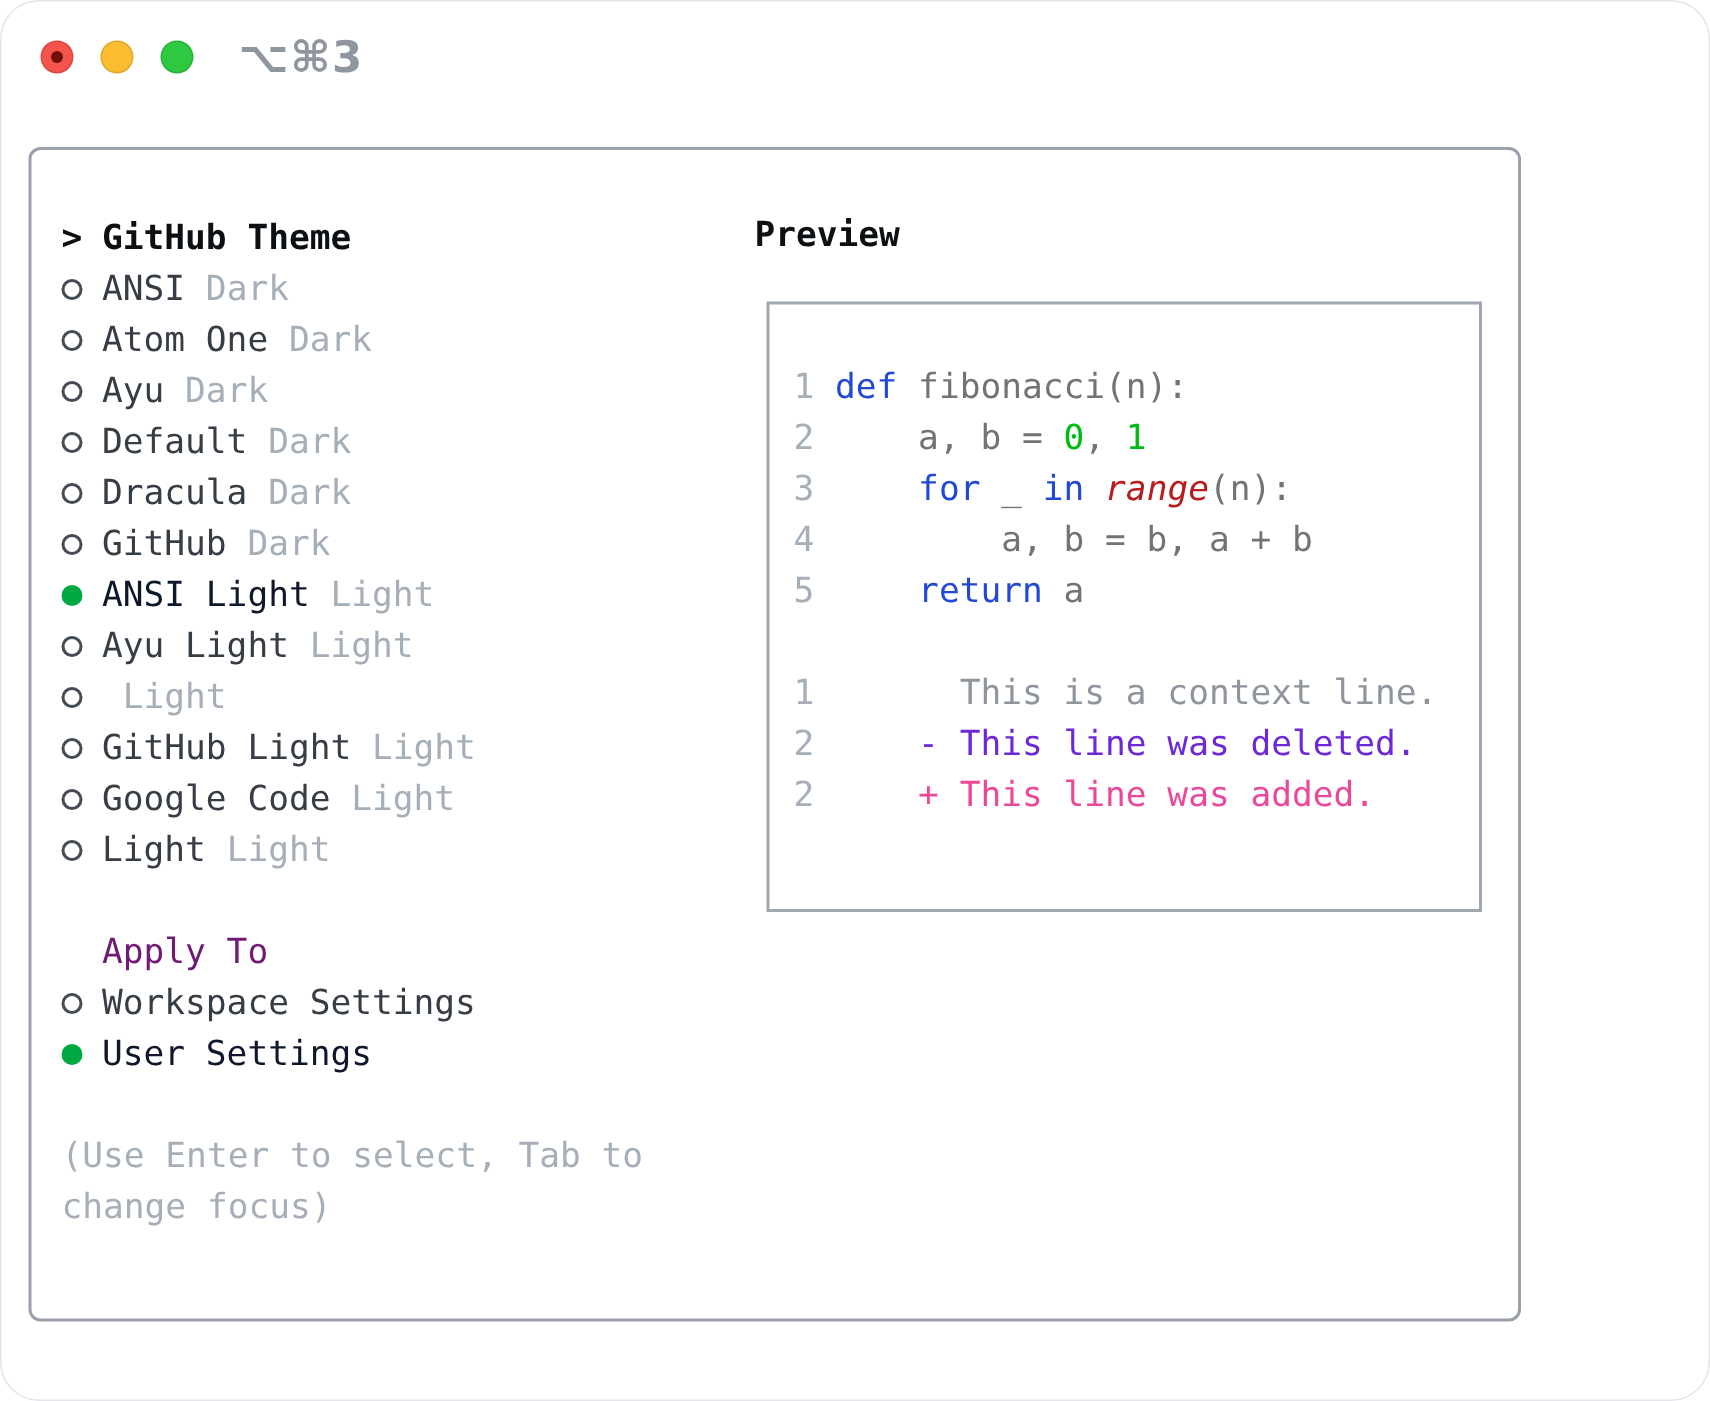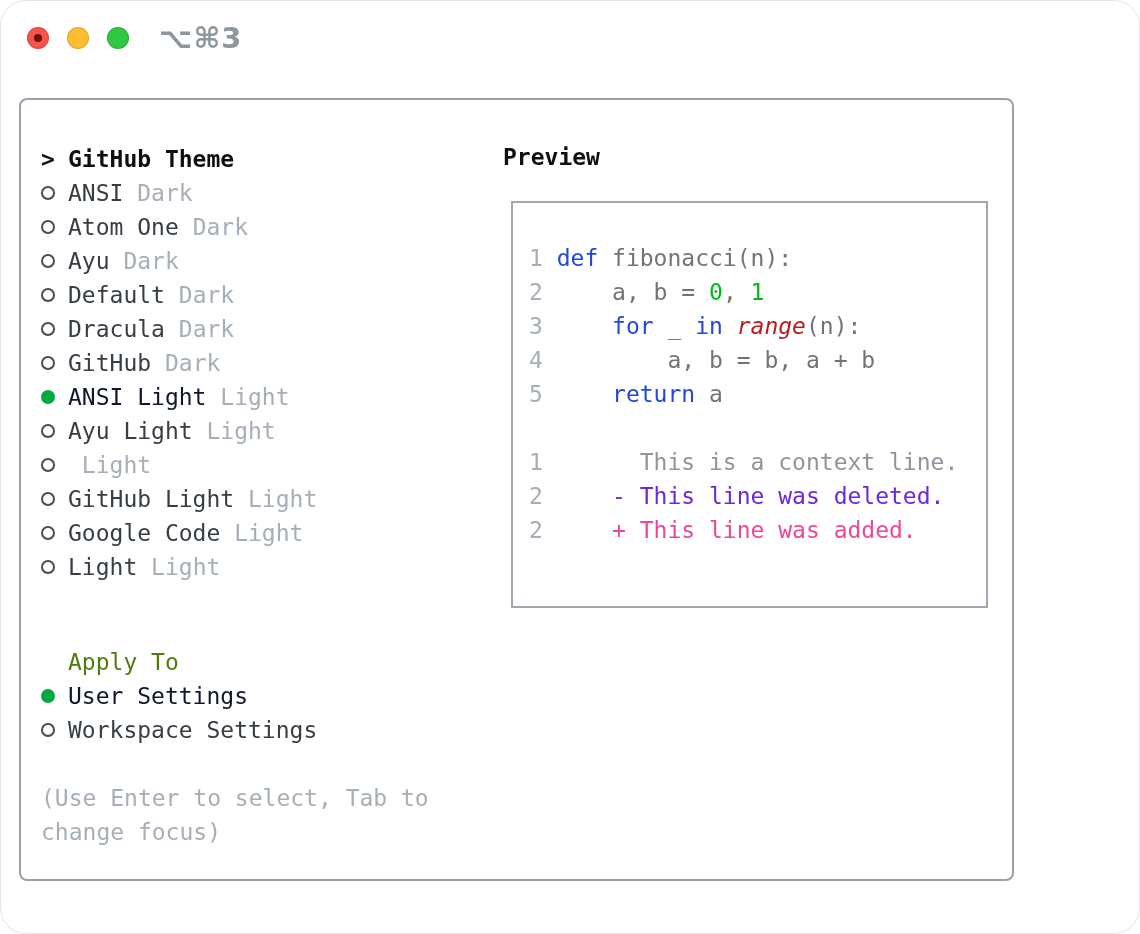--- a/index.html
+++ b/index.html
@@ -30,21 +30,21 @@
   
   .left-col{position:absolute;left:20px;top:42px;width:446px;}
   .row{display:flex;align-items:center;height:34px;font-size:23px;color:#373d44;}
   .row .label{white-space:pre;}
   .row .muted{white-space:pre;color:#a6aeb8;}
   .header-row{font-weight:bold;color:#0d1013;}
   .caret{width:14px;flex:0 0 14px;margin-right:13px;font-weight:bold;color:#0d1013;}
   .bullet{width:14px;height:14px;border-radius:50%;border:2px solid #464c53;box-sizing:border-box;flex:0 0 14px;margin-right:13px;}
   .bullet.filled{background:#00a942;border-color:#00a942;}
   .selected-green .label{color:#0f172a;}
-  .apply-header{padding-left:27px;color:#4d7c0f;margin-top:27px;}
+  .apply-header{padding-left:27px;color:#701a75;}
   .spacer{height:34px;}
   .help{font-size:23px;line-height:34px;color:#a6aeb8;white-space:normal;}
   
   .right-col{position:absolute;left:482px;top:40px;width:505px;}
   .preview-header{height:34px;line-height:34px;font-size:23px;font-weight:bold;color:#0d1013;}
   .preview-box{
     margin:27px 0 0 8px;width:477px;height:407px;
     border:2px solid #a0a7b0;box-sizing:border-box;
     padding:42px 0 0 16px;overflow:hidden;background:#ffffff;
   }
@@ -141,27 +141,27 @@
           </div>
         </div>
 
       <div class="spacer"></div>
 
       <div class="row apply-header">
         <span class="label">Apply To</span>
       </div>
 
       <div id="apply-list">
+          <div class="row">
+            <span class="bullet"></span>
+            <span class="label">Workspace Settings</span>
+          </div>
           <div class="row selected-green">
             <span class="bullet filled"></span>
             <span class="label">User Settings</span>
-          </div>
-          <div class="row">
-            <span class="bullet"></span>
-            <span class="label">Workspace Settings</span>
           </div>
         </div>
 
       <div class="spacer"></div>
 
       <div class="help">(Use Enter to select, Tab to change focus)</div>
     </div>
 
     <div class="right-col">
       <div class="preview-header">Preview</div>

